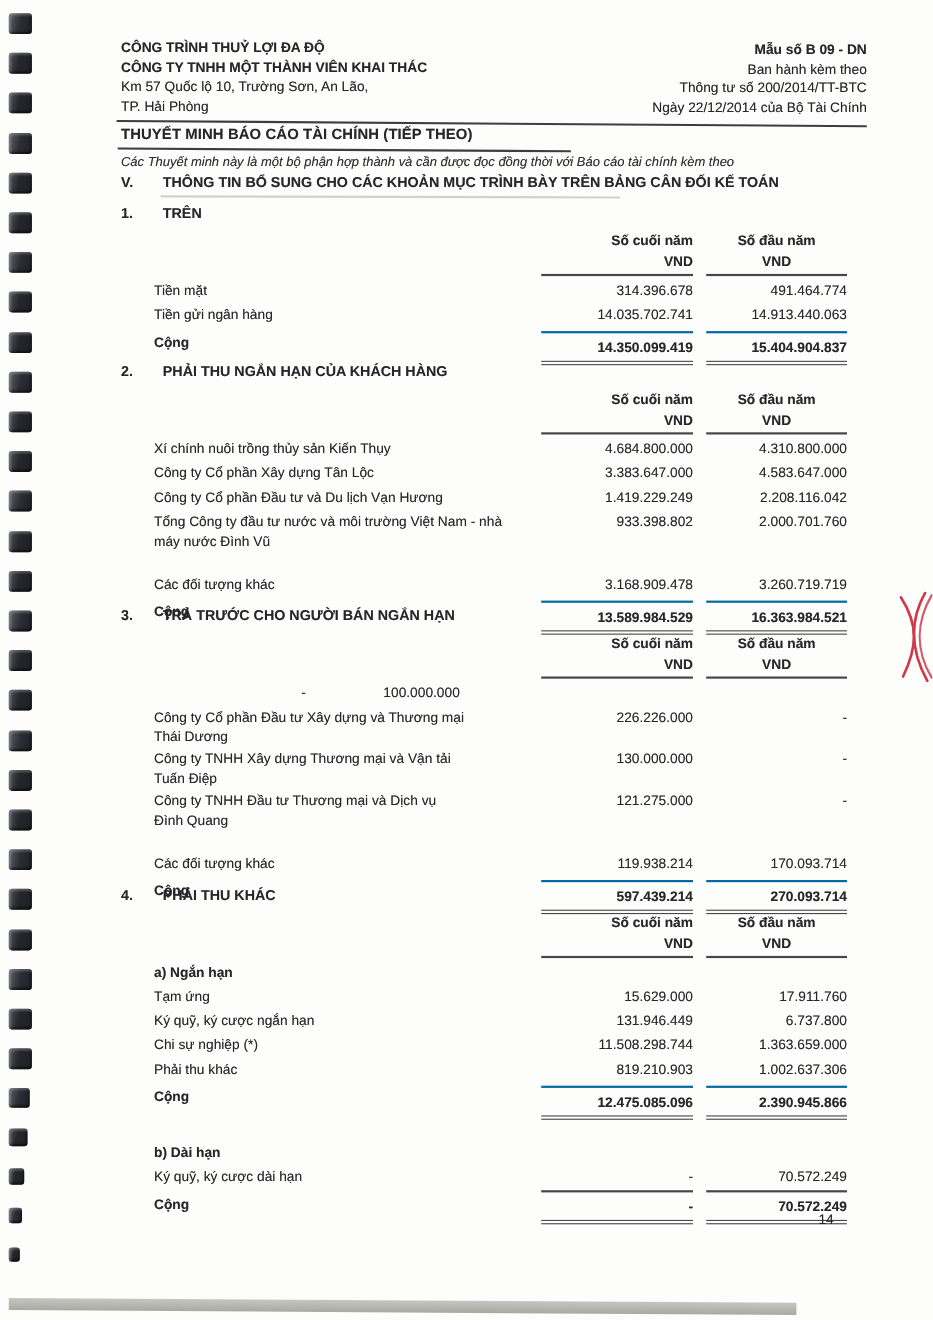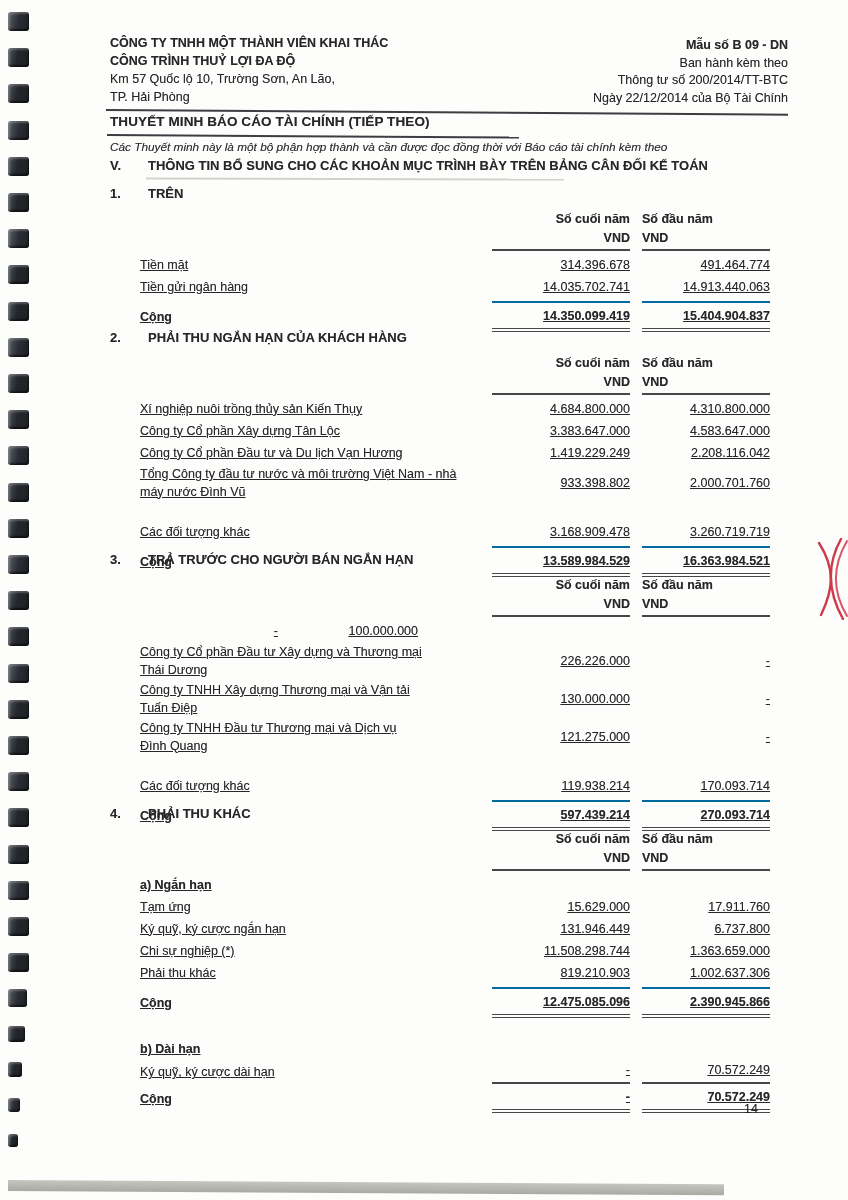--- a/index.html
+++ b/index.html
@@ -22,24 +22,24 @@
   
   .section{position:absolute;left:110px;width:672px;}
   .s1{top:186px;}.s2{top:330px;}.s3{top:552px;}.s4{top:806px;}
   .sec-head{display:flex;font-size:13px;margin-bottom:2px;}
   .sec-head .sec-num{width:38px;flex:0 0 38px;font-weight:bold;}
   .sec-head .sec-title{font-weight:bold;}
   .tbl{margin-left:30px;width:630px;font-size:12.5px;}
   .tbl-head{display:flex;justify-content:flex-end;font-weight:bold;line-height:19px;}
   .tbl-head.first{margin-top:9px;}
   .hcol1{flex:0 0 138px;text-align:right;}
-  .hcol2{flex:0 0 128px;margin-left:12px;text-align:left;}
+  .hcol2{flex:0 0 128px;margin-left:12px;text-align:center;}
   .tbl-head.vnd .hcol1,.tbl-head.vnd .hcol2{border-bottom:2px solid var(--line,#45474b);padding-bottom:1px;}
   .rows{margin-top:3px;}
-  .row{display:flex;align-items:center;margin-bottom:1px;min-height:21px;text-decoration:underline;}
+  .row{display:flex;align-items:flex-start;margin-bottom:1px;min-height:21px;}
   .row .lbl{flex:0 0 352px;line-height:17.5px;padding-top:2px;white-space:pre-line;}
   .row .v1{flex:0 0 138px;text-align:right;line-height:20px;}
   .row .v2{flex:0 0 128px;margin-left:12px;text-align:right;line-height:20px;}
   .row.gap{margin-top:20px;}
   .row.subhead .lbl{font-weight:bold;}
   .row.total{margin-top:4px;}
   .row.total .lbl,.row.total-nt .lbl{font-weight:bold;}
   .row.total .v1,.row.total .v2{font-weight:bold;border-top:2px solid #0369a1;border-bottom:4px double #45474b;padding:3px 0 2px;}
   .row.total-nt .v1,.row.total-nt .v2{font-weight:bold;border-bottom:4px double #45474b;padding:2px 0 2px;}
   .row.data-ul .v1,.row.data-ul .v2{border-bottom:2px solid #45474b;padding-bottom:2px;}
@@ -87,22 +87,22 @@
       <div class="binder-hole" style="top: 917px; width: 21px; height: 19px;"></div>
       <div class="binder-hole" style="top: 953.2px; width: 21px; height: 19px;"></div>
       <div class="binder-hole alt" style="top: 989.4px; width: 18.8px; height: 17.68px;"></div>
       <div class="binder-hole" style="top: 1025.6px; width: 16.6px; height: 16.36px;"></div>
       <div class="binder-hole" style="top: 1061.8px; width: 14.4px; height: 15.04px;"></div>
       <div class="binder-hole alt" style="top: 1098px; width: 12.2px; height: 13.72px;"></div>
       <div class="binder-hole" style="top: 1134.2px; width: 10px; height: 12.4px;"></div>
     </div>
 
   <div class="hdr-left">
+    <div class="b">CÔNG TRÌNH THUỶ LỢI ĐA ĐỘ</div>
     <div class="b">CÔNG TY TNHH MỘT THÀNH VIÊN KHAI THÁC</div>
-    <div class="b">CÔNG TRÌNH THUỶ LỢI ĐA ĐỘ</div>
     <div>Km 57 Quốc lộ 10, Trường Sơn, An Lão,</div>
     <div>TP. Hải Phòng</div>
   </div>
 
   <div class="hdr-right">
     <div class="b">Mẫu số B 09 - DN</div>
     <div>Ban hành kèm theo</div>
     <div>Thông tư số 200/2014/TT-BTC</div>
     <div>Ngày 22/12/2014 của Bộ Tài Chính</div>
   </div>
@@ -161,21 +161,21 @@
           <div class="tbl-head first">
             <span class="hcol1">Số cuối năm</span>
             <span class="hcol2">Số đầu năm</span>
           </div>
           <div class="tbl-head vnd">
             <span class="hcol1">VND</span>
             <span class="hcol2">VND</span>
           </div>
           <div class="rows">
             <div class="row data">
-              <div class="lbl">Xí nghiệp nuôi trồng thủy sản Kiến Thụy</div>
+              <div class="lbl">Xí chính nuôi trồng thủy sản Kiến Thụy</div>
               <div class="v1">4.684.800.000</div>
               <div class="v2">4.310.800.000</div>
             </div>
             <div class="row data">
               <div class="lbl">Công ty Cổ phần Xây dựng Tân Lộc</div>
               <div class="v1">3.383.647.000</div>
               <div class="v2">4.583.647.000</div>
             </div>
             <div class="row data">
               <div class="lbl">Công ty Cổ phần Đầu tư và Du lịch Vạn Hương</div>

